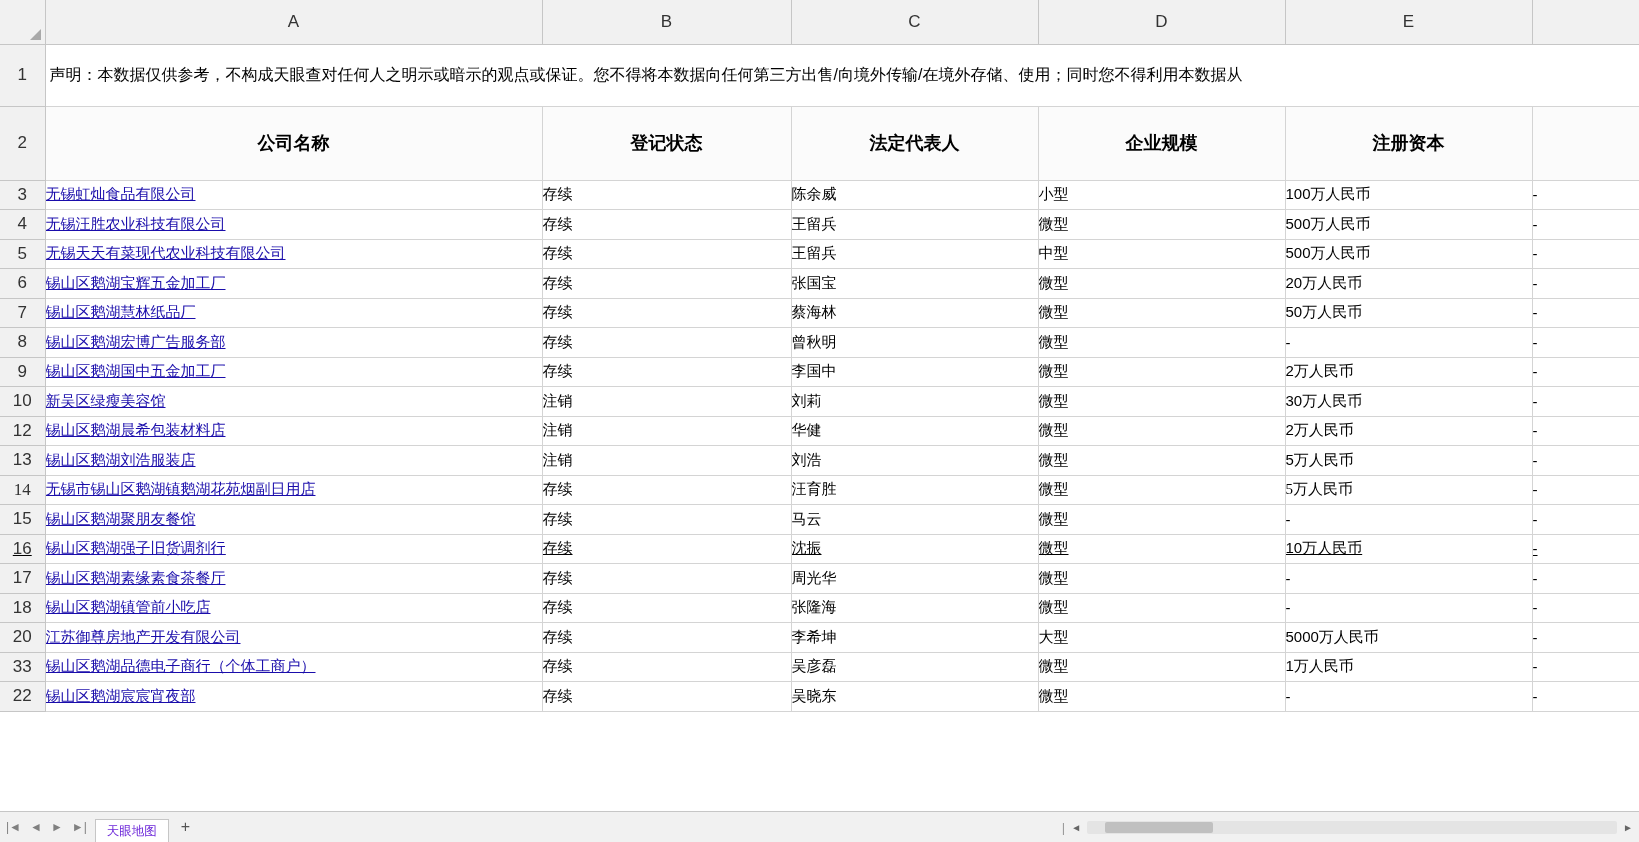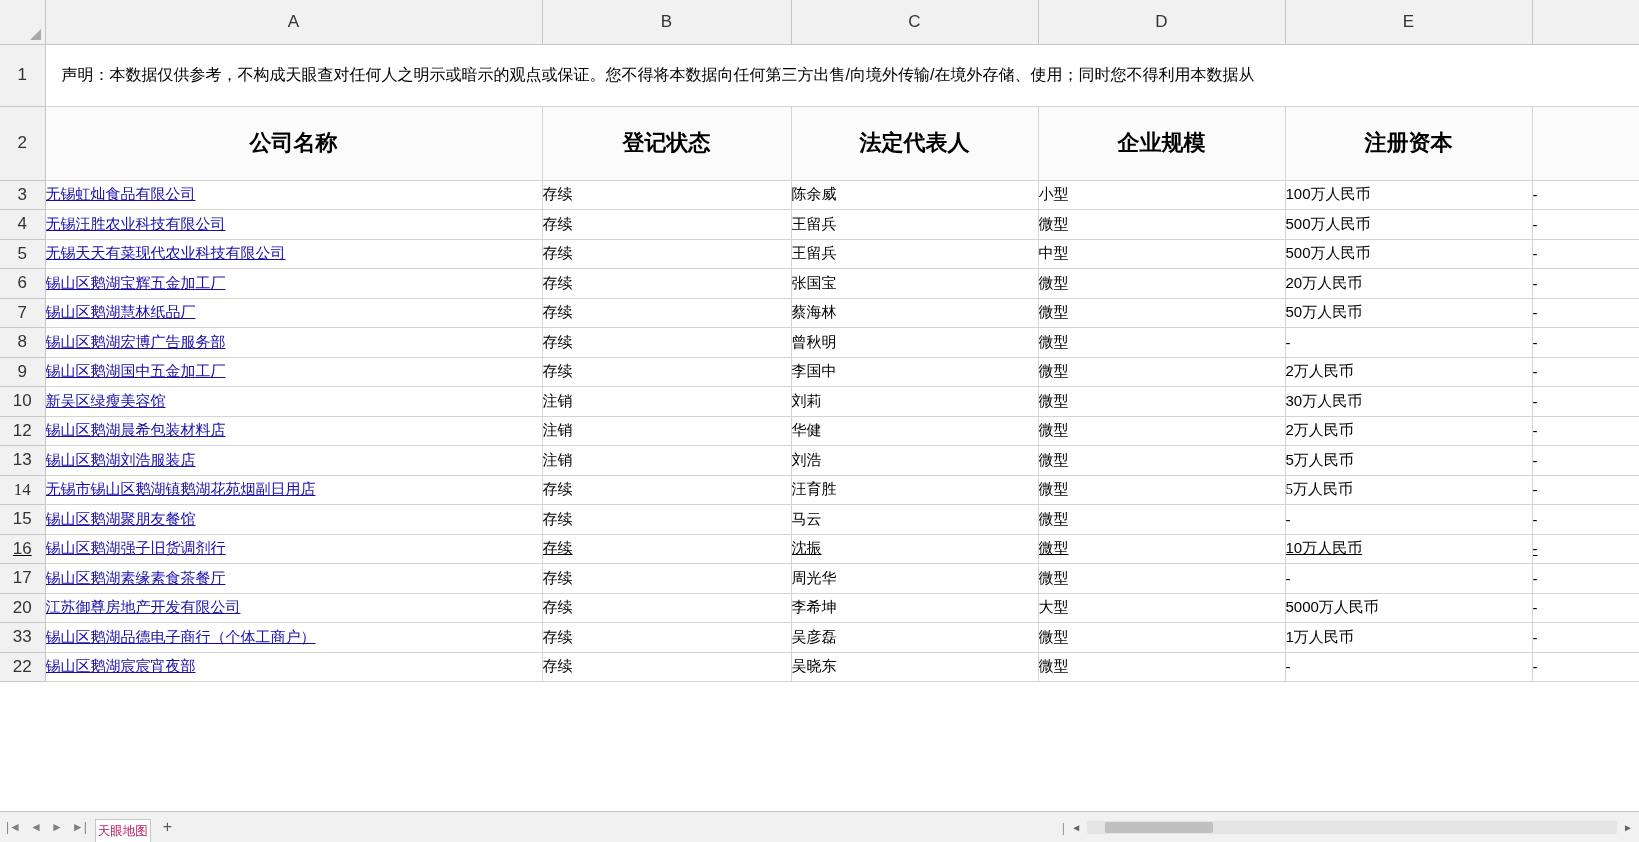--- a/index.html
+++ b/index.html
@@ -93,25 +93,25 @@
   }
   .cell.link {
     color: #1a0dab;
     text-decoration: underline;
     cursor: pointer;
   }
 
   .row-notice td.cell {
     font-size: 16px;
     color: #000;
-    padding-left: 16px;
+    padding-left: 4px;
   }
   .row-header2 td.cell {
     font-weight: bold;
-    font-size: 22px;
+    font-size: 18px;
     text-align: center;
     background: #fbfbfb;
   }
 
   
   col.c-rowhead { width: 45px; }
   col.c-a { width: 497px; }
   col.c-b { width: 249px; }
   col.c-c { width: 247px; }
   col.c-d { width: 247px; }
@@ -140,23 +140,23 @@
     color: #808080;
     font-size: 12px;
   }
   .nav-btns span { cursor: pointer; line-height: 1; }
   .sheet-tab {
     background: #ffffff;
     border: 1px solid #c6c6c6;
     border-bottom: none;
     height: 22px;
     line-height: 22px;
-    padding: 0 2px;
+    padding: 0 11px;
     font-size: 12.5px;
-    color: #be185d;
+    color: #6d28d9;
     margin-left: 2px;
     cursor: pointer;
     align-self: flex-end;
   }
   .add-sheet {
     margin-left: 12px;
     font-size: 16px;
     color: #555;
     cursor: pointer;
     line-height: 1;
@@ -367,20 +367,29 @@
         <tr style="height:29.5px;">
           <td class="rowhead">17</td>
           <td class="cell link">锡山区鹅湖素缘素食茶餐厅</td>
           <td class="cell">存续</td>
           <td class="cell">周光华</td>
           <td class="cell">微型</td>
           <td class="cell">-</td>
           <td class="cell edge">-</td>
         </tr>
         <tr style="height:29.5px;">
+          <td class="rowhead">18</td>
+          <td class="cell link">锡山区鹅湖镇管前小吃店</td>
+          <td class="cell">存续</td>
+          <td class="cell">张隆海</td>
+          <td class="cell">微型</td>
+          <td class="cell">-</td>
+          <td class="cell edge">-</td>
+        </tr>
+        <tr style="height:29.5px;">
           <td class="rowhead">20</td>
           <td class="cell link">江苏御尊房地产开发有限公司</td>
           <td class="cell">存续</td>
           <td class="cell">李希坤</td>
           <td class="cell">大型</td>
           <td class="cell">5000万人民币</td>
           <td class="cell edge">-</td>
         </tr>
         <tr style="height:29.5px;">
           <td class="rowhead">33</td>

